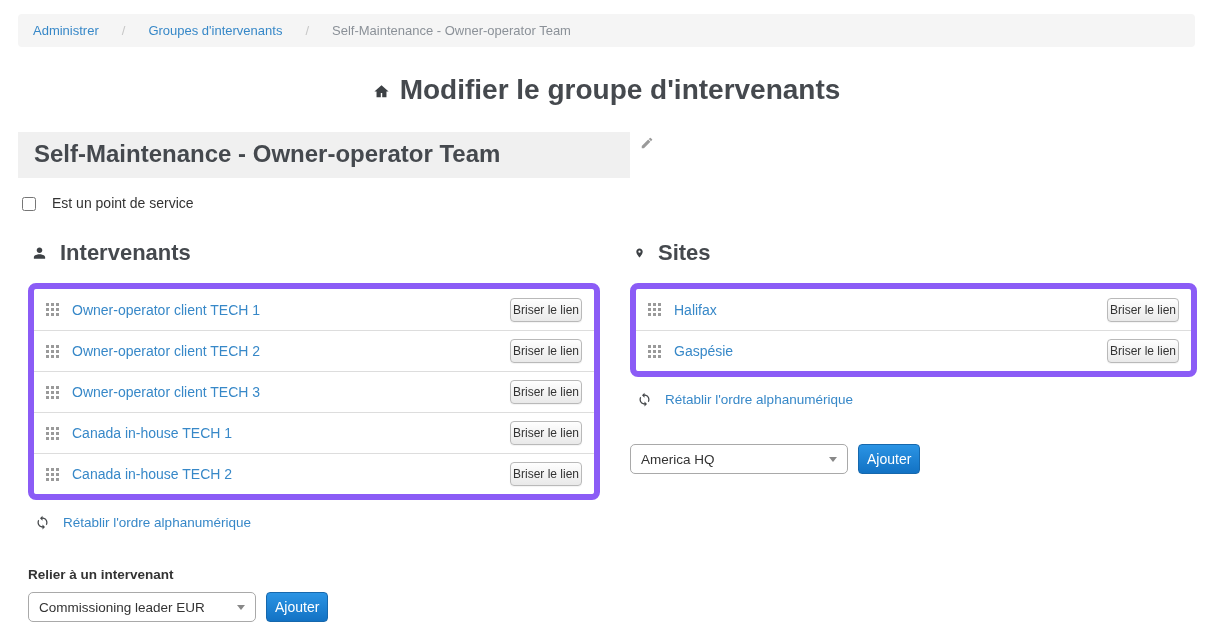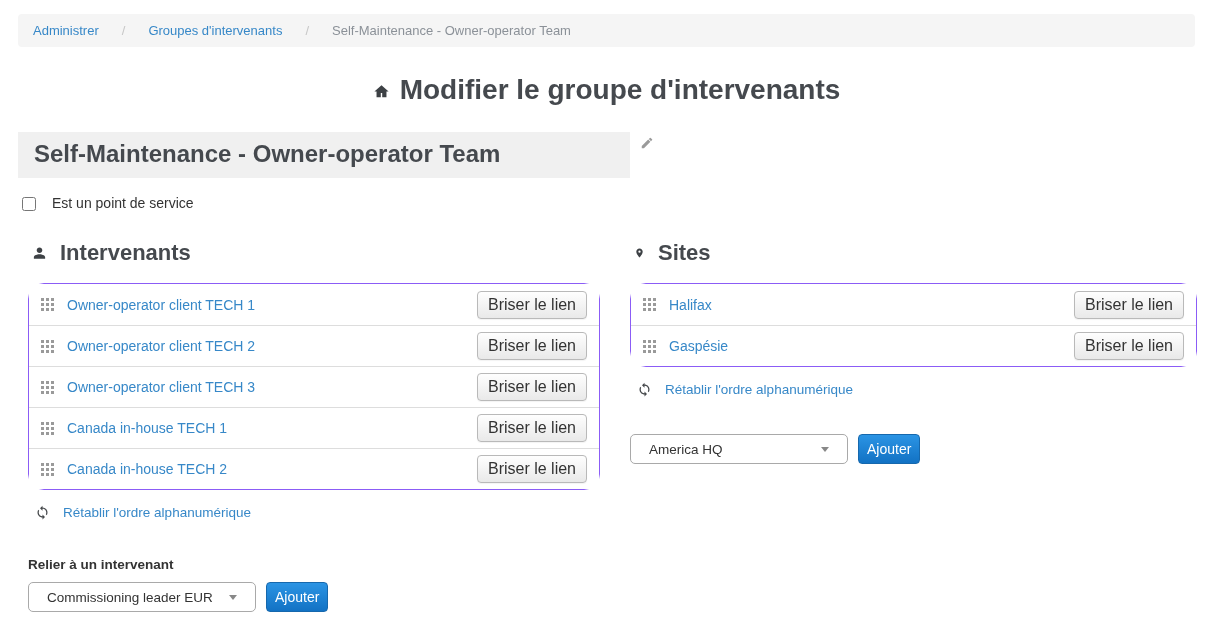--- a/index.html
+++ b/index.html
@@ -31,44 +31,44 @@
 
   
   .columns { margin:29px 16px 0 28px; display:flex; gap:30px; }
   .col-left  { width:572px; flex:none; }
   .col-right { flex:1; }
 
   h2.section-title { font-size:22px; font-weight:bold; color:#45494e;
     display:flex; align-items:center; gap:13px; margin:0 0 17px 4px; }
 
   
-  .list { border:1px solid #8b5cf6; border-radius:16px; }
+  .list { border:6px solid #8b5cf6; border-radius:8px; }
   .row { display:flex; align-items:center; padding:0 12px; height:41px; background:#fff; }
   .row + .row { border-top:1px solid #ddd; }
   .row:first-of-type { border-radius:4px 4px 0 0; }
   .row:last-of-type  { border-radius:0 0 4px 4px; }
   .grip { flex:none; margin-right:13px; cursor:grab; display:flex; }
   .row a.item-name { color:#3788c8; font-size:14px; text-decoration:none; cursor:pointer; }
-  .btn-unlink { margin-left:auto; font-size:16px; color:#333; padding:4px 10px;
+  .btn-unlink { margin-left:auto; font-size:12px; color:#333; padding:4px 2px;
     border:1px solid #b9b9b9; border-radius:4px;
     background:linear-gradient(#fefefe,#e9e9e9); cursor:pointer;
     font-family:inherit; box-shadow:0 1px 1px rgba(0,0,0,.05); }
 
   
   .reset-row { margin:15px 0 0 7px; display:inline-flex; align-items:center; gap:13px;
     text-decoration:none; cursor:pointer; }
   .reset-row span { color:#3788c8; font-size:13.5px; }
 
   
   .link-form { margin-top:33px; }
   .link-form .form-label { font-size:13.5px; font-weight:bold; color:#333; }
   .form-controls { margin-top:10px; display:flex; gap:10px; }
   .select-box { height:30px; border:1px solid #a9a9a9; border-radius:5px;
     background:#fff; display:flex; align-items:center; justify-content:space-between;
-    padding:0 18px; font-size:13.5px; color:#333; cursor:pointer; }
+    padding:0 10px; font-size:13.5px; color:#333; cursor:pointer; }
   .select-box .caret { width:0; height:0; border-left:4px solid transparent;
     border-right:4px solid transparent; border-top:5px solid #888; margin-left:8px; }
   .col-left  .select-box { width:228px; }
   .col-right .select-box { width:218px; }
   .btn-add { height:30px; padding:0 8px; font-size:14px; color:#fff; cursor:pointer;
     font-family:inherit; border:1px solid #1668ad; border-radius:4px;
     background:linear-gradient(#2b94e4,#1272c4); }
 
   .icon-dark { fill:#3d4145; }
   .icon-gray { fill:#9a9a9a; }

